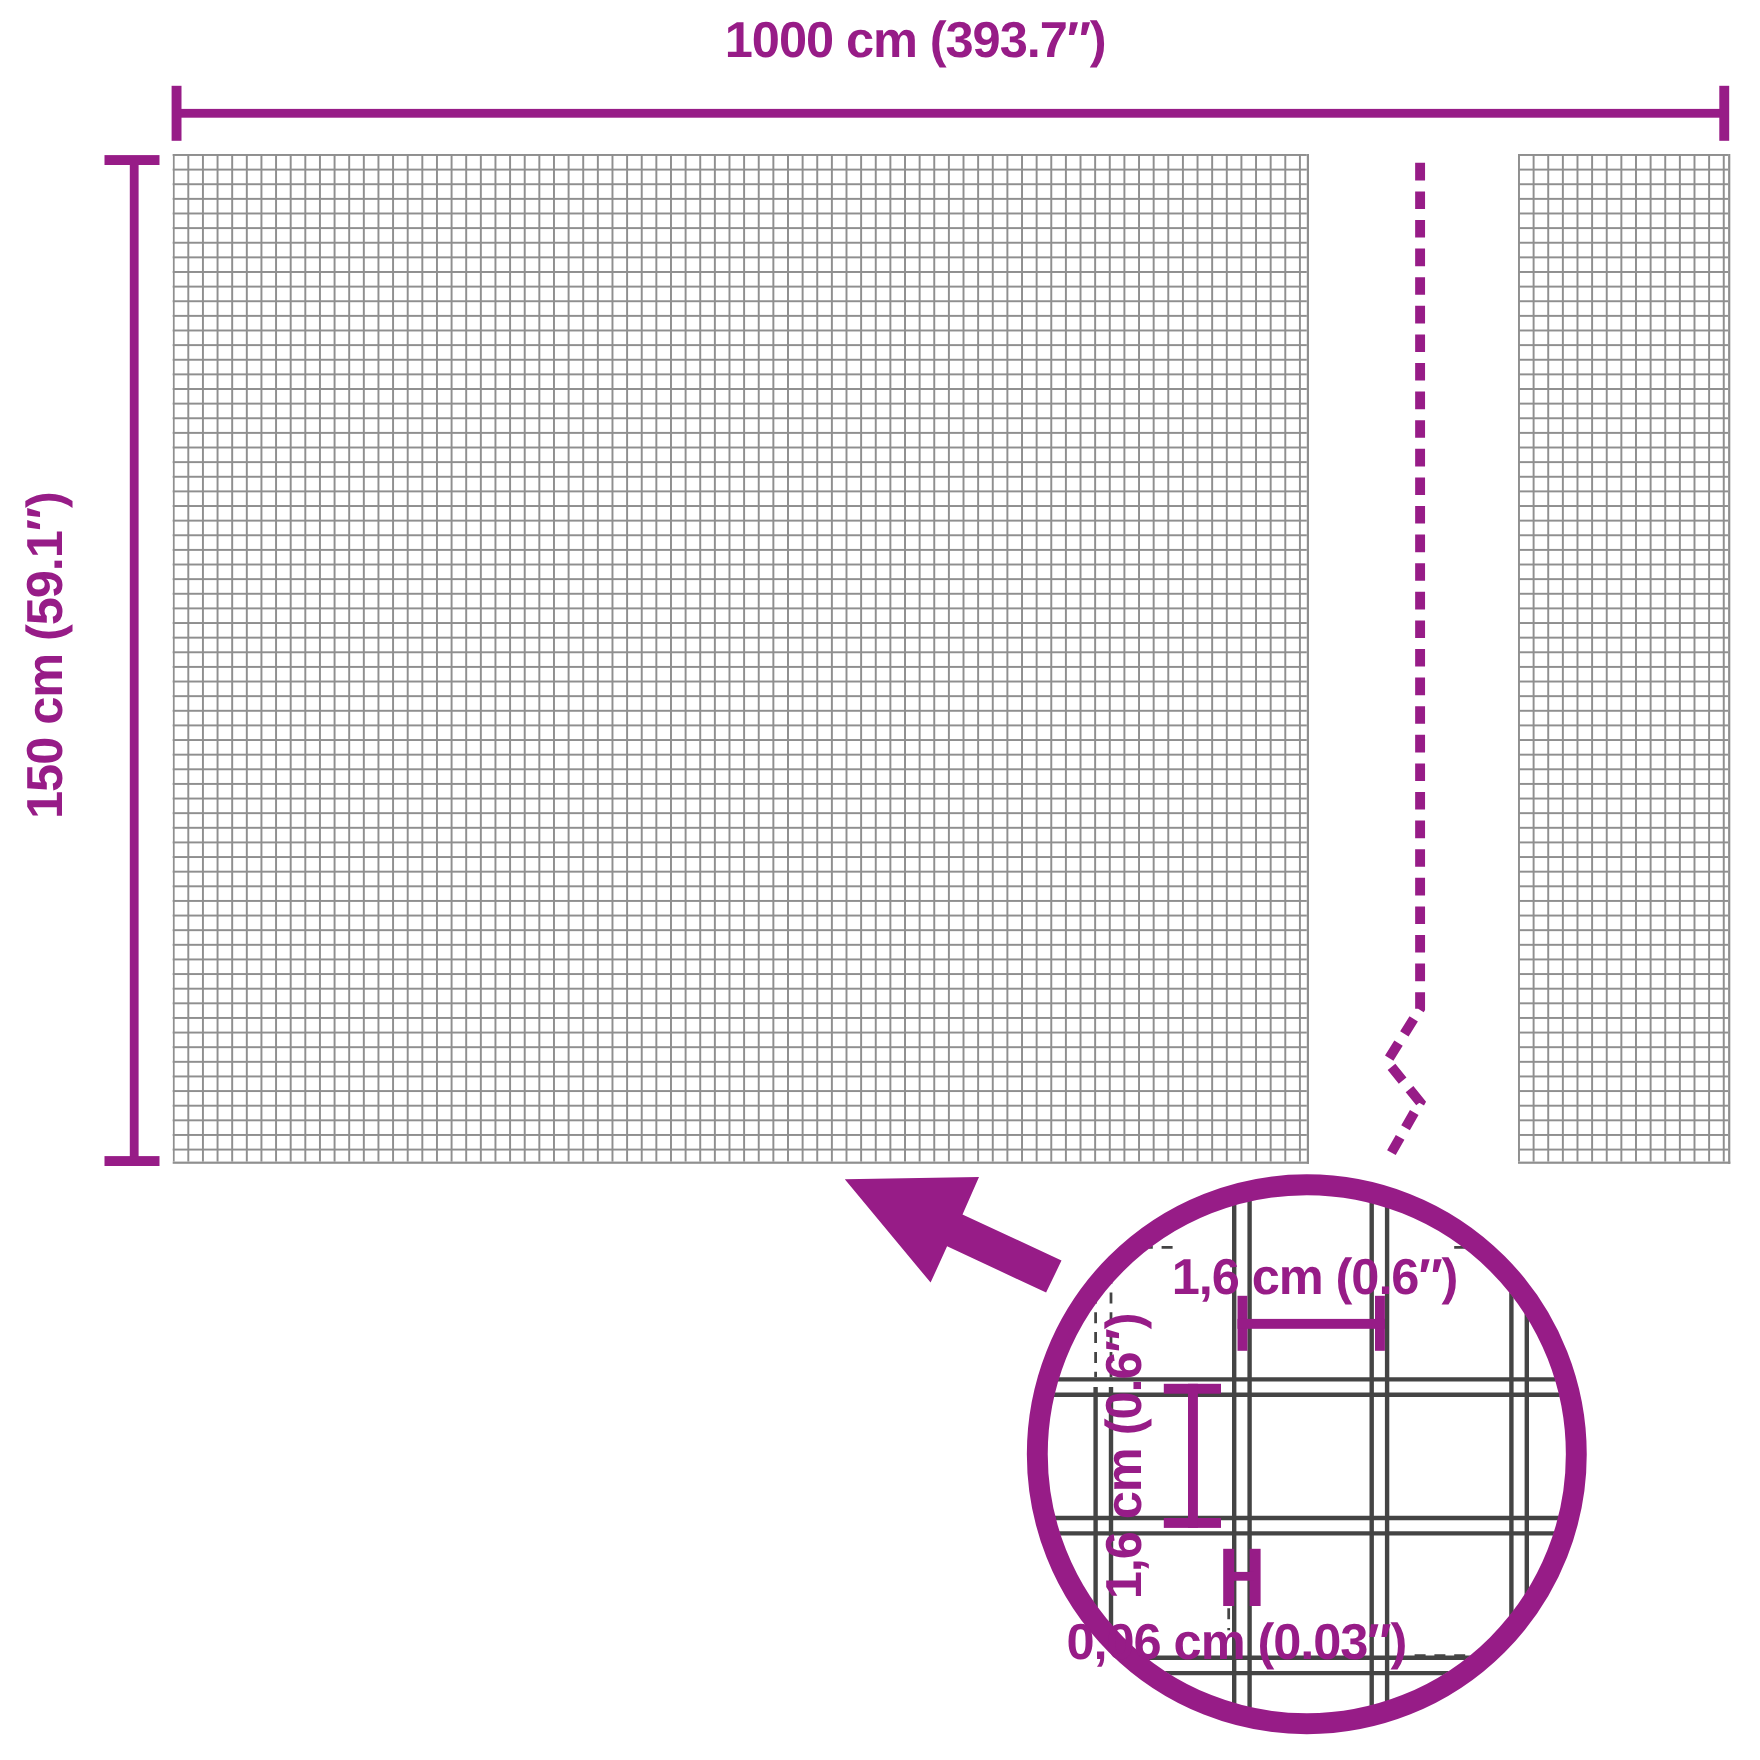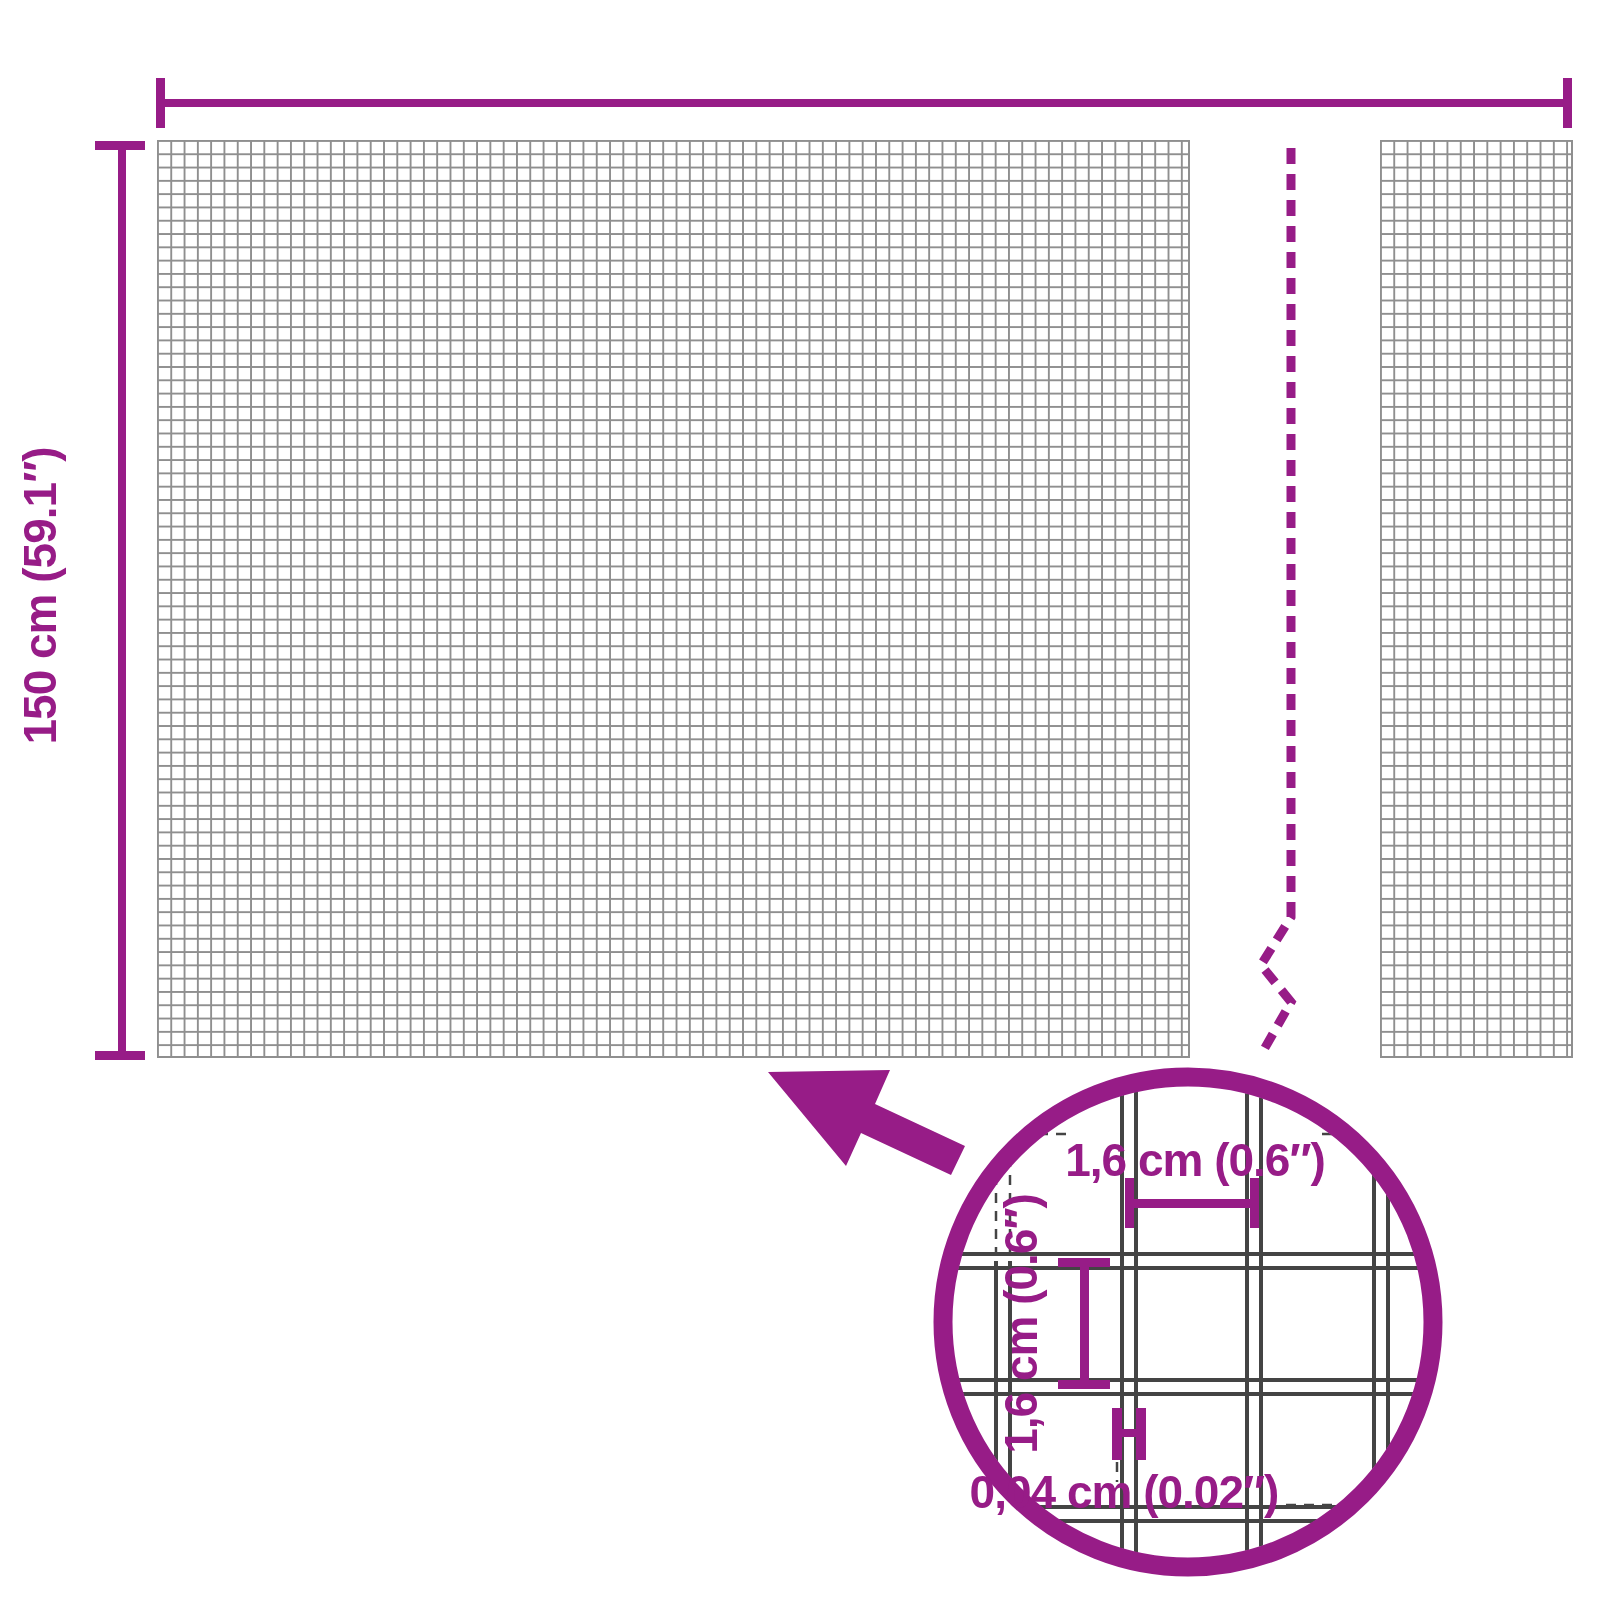--- a/index.html
+++ b/index.html
@@ -38,20 +38,21 @@
   .mesh-main{left:157px;width:1033px;}
   .mesh-right{left:1380px;width:193px;}
   
   .overlay{position:absolute;left:0;top:0;width:1600px;height:1600px;}
 </style>
 </head>
 <body>
 
 <div class="canvas">
 
+  <div class="lbl lbl-top">1000 cm (393.7″)</div>
   <div class="dim hline"></div>
   <div class="dim vtick-l"></div>
   <div class="dim vtick-r"></div>
 
   <div class="lbl lbl-left">150 cm (59.1″)</div>
   <div class="dim vline"></div>
   <div class="dim htick-t"></div>
   <div class="dim htick-b"></div>
 
   <div class="mesh mesh-main"></div>
@@ -115,15 +116,15 @@
         <rect x="1136" y="1408" width="10" height="52"></rect>
         <rect x="1118" y="1429" width="22" height="8"></rect>
       </g>
     </g>
 
     <circle cx="1188" cy="1322" r="245" fill="none" stroke="#971C87" stroke-width="19"></circle>
   </svg>
 
   <div class="lbl lbl-c-top">1,6 cm (0.6″)</div>
   <div class="lbl lbl-c-left">1,6 cm (0.6″)</div>
-  <div class="lbl lbl-c-bottom">0,04 cm (0.02″)</div>
+  <div class="lbl lbl-c-bottom">0,06 cm (0.03″)</div>
 
 </div>
 
 </body></html>

